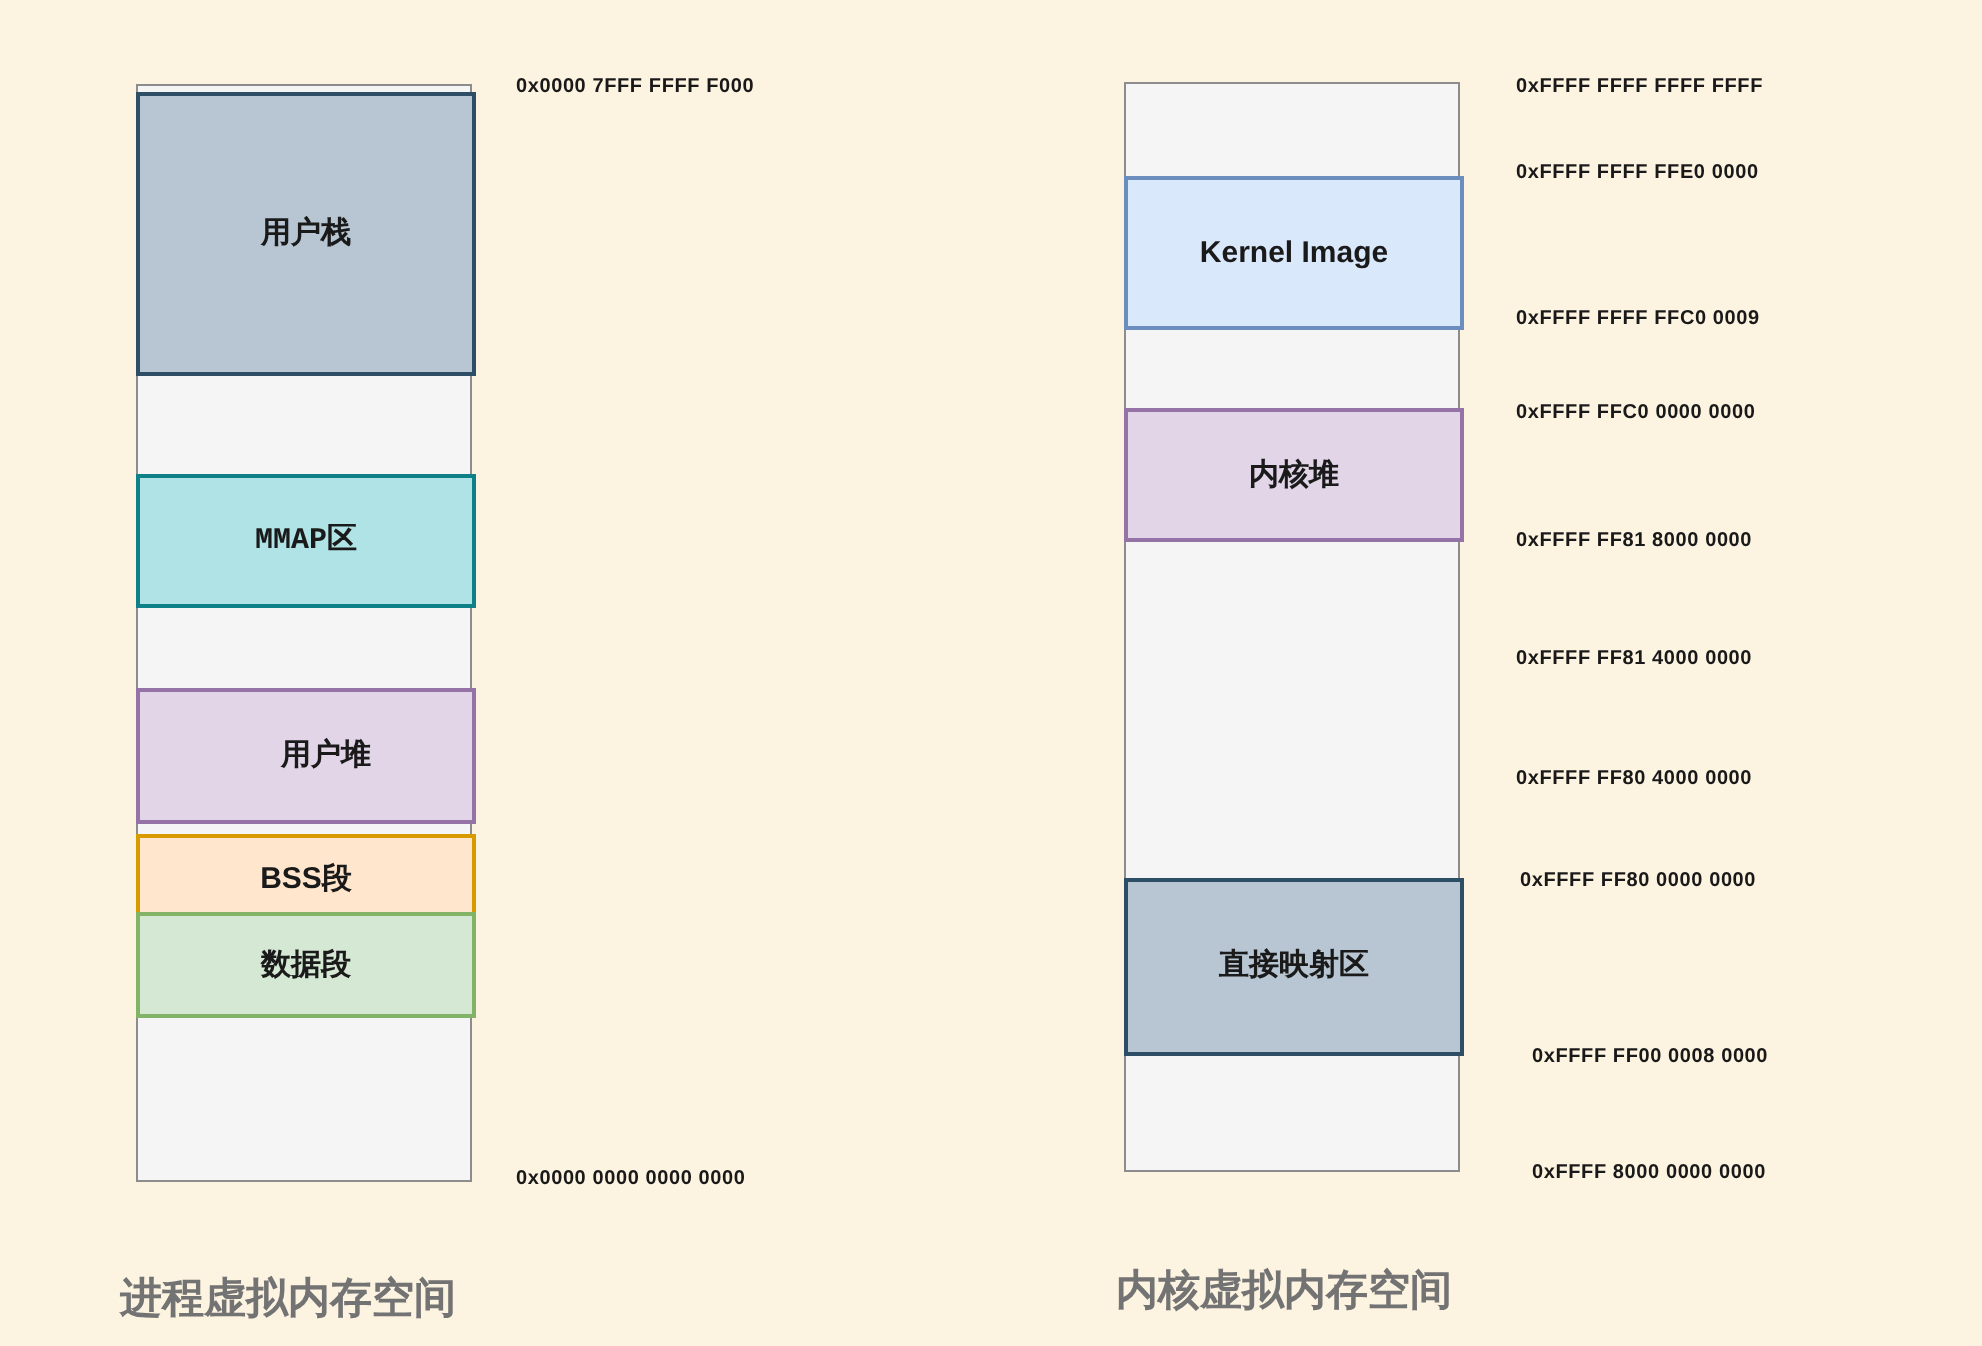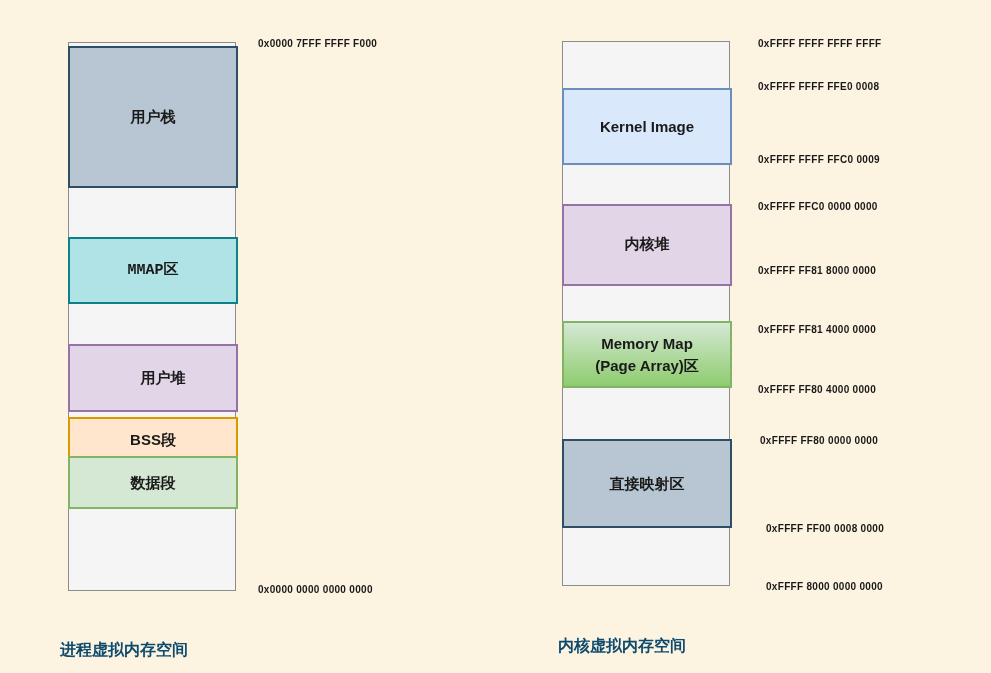--- a/index.html
+++ b/index.html
@@ -41,23 +41,23 @@
     font-weight: bold;
     font-size: 10px;
     line-height: 20px;
     color: #191919;
     letter-spacing: 0.3px;
     white-space: nowrap;
   }
   .caption {
     position: absolute;
     font-weight: bold;
-    font-size: 16px;
+    font-size: 21px;
     line-height: 26px;
-    color: #0c4a6e;
+    color: #737373;
     white-space: nowrap;
   }
 </style>
 </head>
 <body>
 
 <div class="canvas">
 
   <div class="memcol memcol-left">
     <div class="block" style="top: 3px; height: 142px; background: rgb(184, 198, 211); border-color: rgb(46, 78, 102);">用户栈</div>
@@ -67,28 +67,26 @@
     <div class="block" style="top: 413px; height: 53px; background: rgb(213, 232, 212); border-color: rgb(130, 179, 102);">数据段</div>
   </div>
 
   <div class="addr" style="left:258px; top:34px">0x0000 7FFF FFFF F000</div>
   <div class="addr" style="left:258px; top:580px">0x0000 0000 0000 0000</div>
 
   <div class="caption" style="left:60px; top:637px">进程虚拟内存空间</div>
 
   <div class="memcol memcol-right">
     <div class="block" style="top: 46px; height: 77px; background: rgb(218, 232, 252); border-color: rgb(108, 142, 191);">Kernel Image</div>
-    <div class="block" style="top: 162px; height: 82px; background: rgb(225, 213, 231); border-color: rgb(150, 115, 166); font-family: Liberation Serif, serif;">内核堆</div>
-    <div class="block" style="top: 279px; height: 67px; background: linear-gradient(rgb(213, 232, 212), rgb(142, 204, 110)); border-color: rgb(130, 179, 102);">Memory Map
-(Page Array)区</div>
-    <div class="block" style="top: 397px; height: 89px; background: rgb(184, 198, 211); border-color: rgb(46, 78, 102);">直接映射区</div>
+    <div class="block" style="top: 162px; height: 67px; background: rgb(225, 213, 231); border-color: rgb(150, 115, 166);">内核堆</div>
+    <div class="block" style="top: 397px; height: 89px; background: rgb(184, 198, 211); border-color: rgb(46, 78, 102); font-family: Liberation Serif, serif;">直接映射区</div>
   </div>
 
   <div class="addr" style="left:758px; top:34px">0xFFFF FFFF FFFF FFFF</div>
-  <div class="addr" style="left:758px; top:77px">0xFFFF FFFF FFE0 0008</div>
+  <div class="addr" style="left:758px; top:77px">0xFFFF FFFF FFE0 0000</div>
   <div class="addr" style="left:758px; top:150px">0xFFFF FFFF FFC0 0009</div>
   <div class="addr" style="left:758px; top:197px">0xFFFF FFC0 0000 0000</div>
   <div class="addr" style="left:758px; top:261px">0xFFFF FF81 8000 0000</div>
   <div class="addr" style="left:758px; top:320px">0xFFFF FF81 4000 0000</div>
   <div class="addr" style="left:758px; top:380px">0xFFFF FF80 4000 0000</div>
   <div class="addr" style="left:760px; top:431px">0xFFFF FF80 0000 0000</div>
   <div class="addr" style="left:766px; top:519px">0xFFFF FF00 0008 0000</div>
   <div class="addr" style="left:766px; top:577px">0xFFFF 8000 0000 0000</div>
 
   <div class="caption" style="left:558px; top:633px">内核虚拟内存空间</div>

